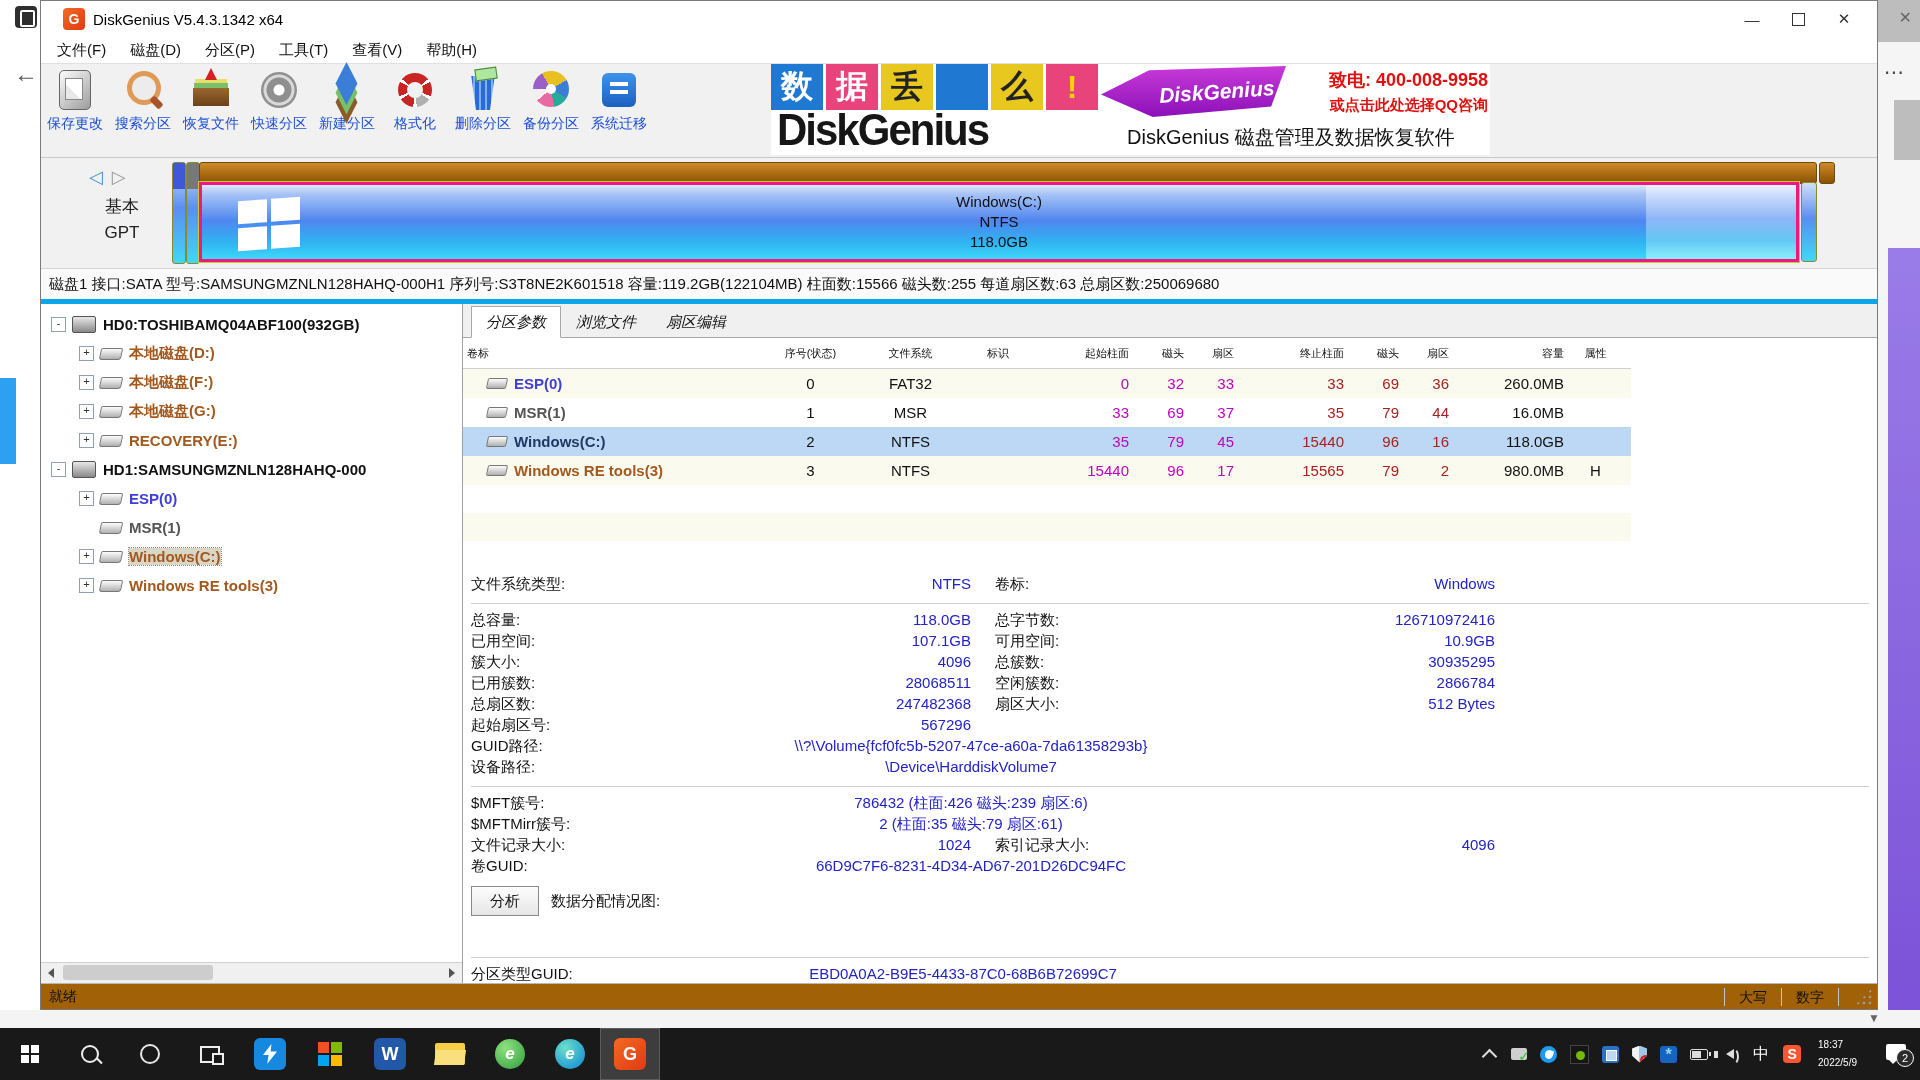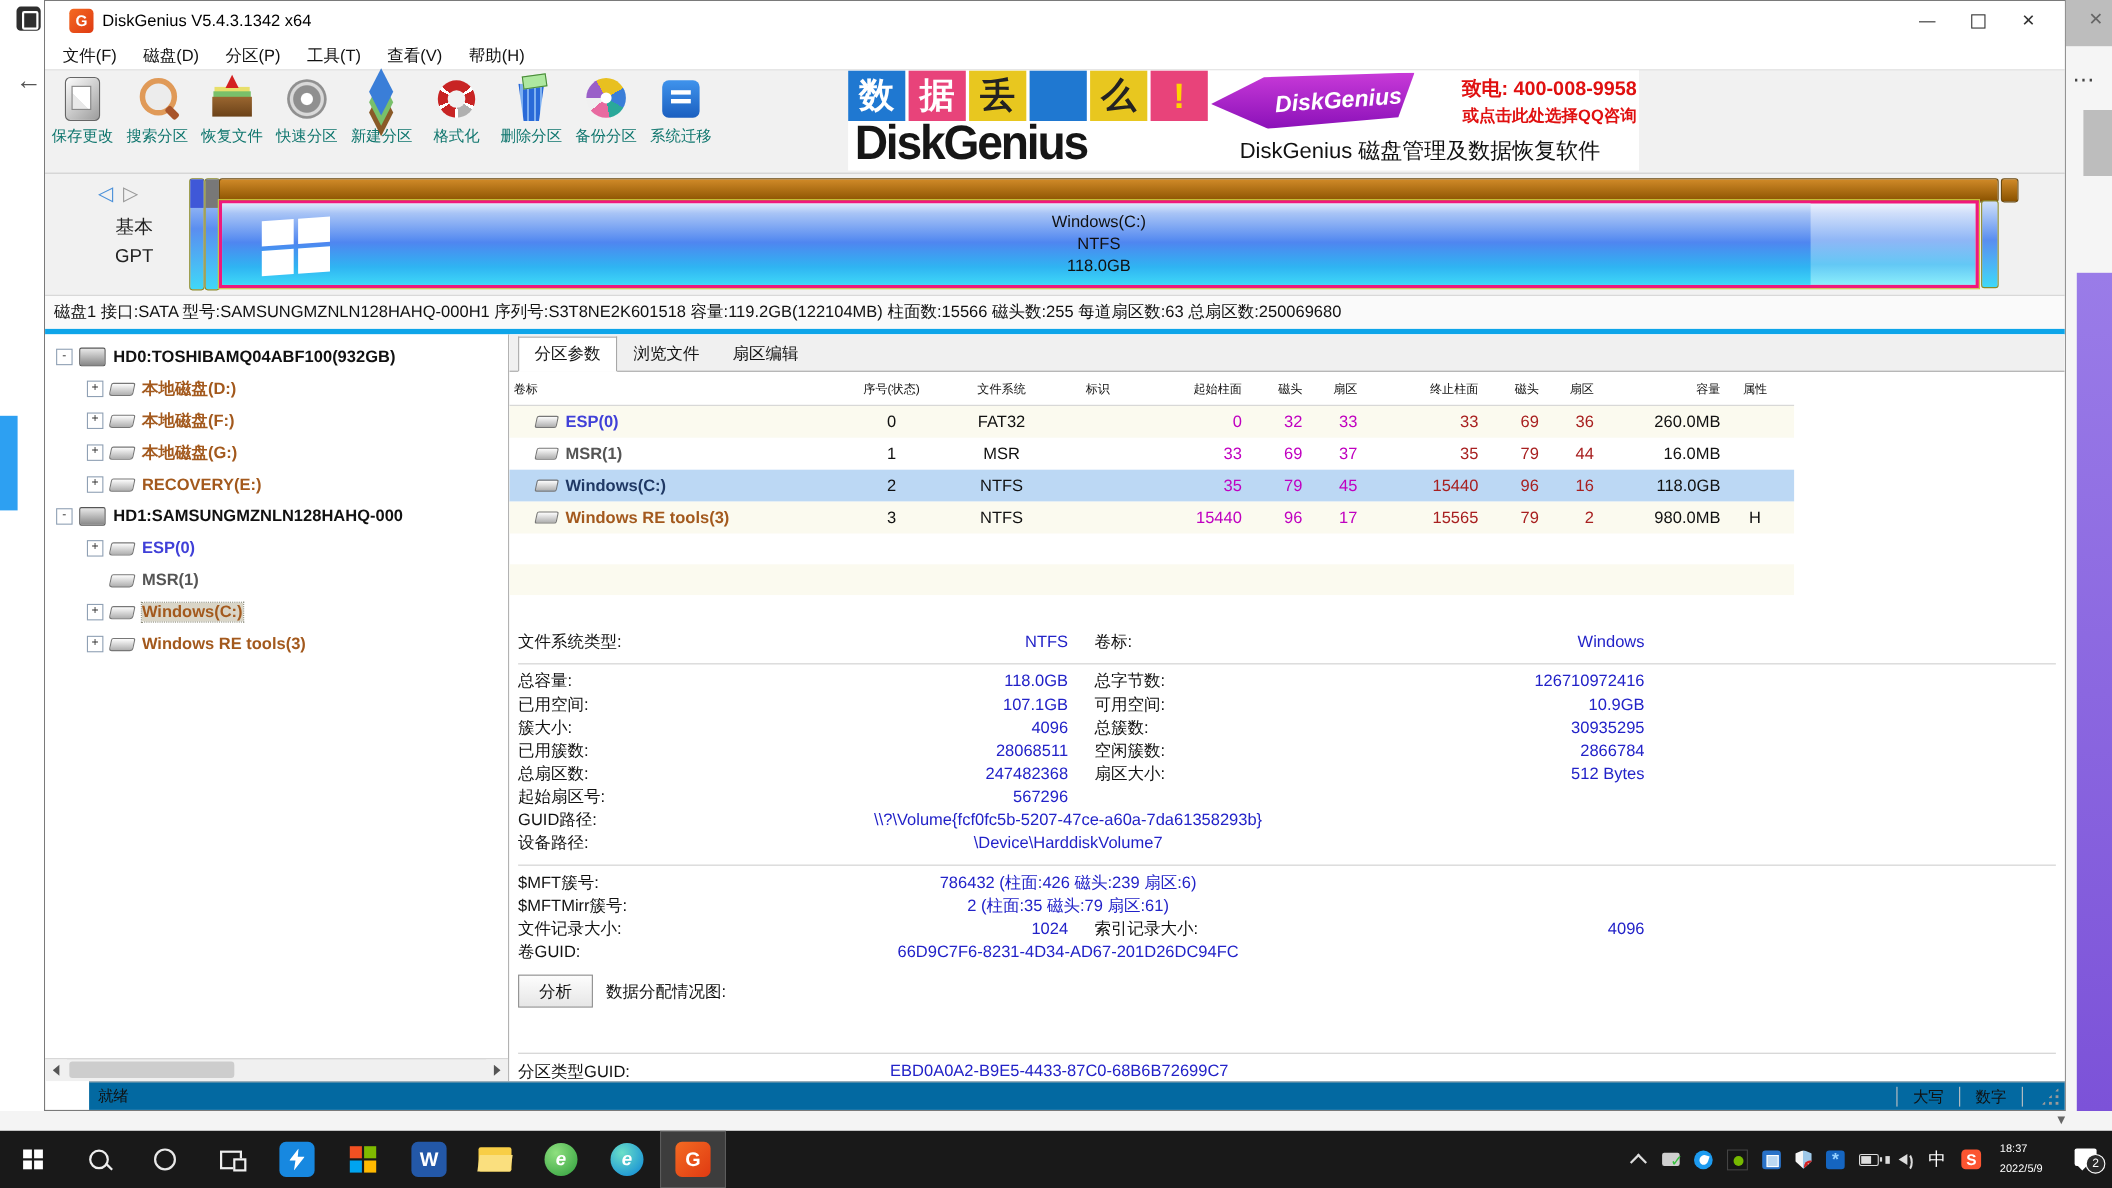--- a/index.html
+++ b/index.html
@@ -26,21 +26,21 @@
 .app-icon span{position:absolute;inset:0;display:flex;align-items:center;justify-content:center;color:#fff;font-weight:bold;font-size:14px;}
 .title-text{margin-left:8px;font-size:15px;color:#000;}
 .win-controls{margin-left:auto;display:flex;margin-right:10px;}
 .win-btn{width:46px;height:30px;display:flex;align-items:center;justify-content:center;font-size:15px;color:#333;}
 .glyph-max{width:11px;height:11px;border:1px solid #333;display:inline-block;}
 .menubar{height:26px;display:flex;align-items:center;padding-left:4px;background:#fff;flex:0 0 auto;}
 .menu-item{padding:0 12px;font-size:15px;color:#111;}
 
 .toolbar{height:93px;background:#f1f1f1;border-top:1px solid #e0e0e0;border-bottom:1px solid #c8c8c8;position:relative;flex:0 0 auto;display:flex;align-items:flex-start;}
 .tb-btn{width:68px;text-align:center;padding-top:2px;}
-.tb-label{display:block;font-size:14px;color:#0f766e;margin-top:3px;}
+.tb-label{display:block;font-size:14px;color:#1d4ed8;margin-top:3px;}
 .tb-ico{width:44px;height:44px;margin:2px auto 0;position:relative;}
 .tb-ico:before,.tb-ico:after{content:"";position:absolute;}
 [data-icon="save-changes"]:before{left:6px;top:2px;width:30px;height:38px;border-radius:5px;background:linear-gradient(135deg,#fdfdfd,#9c9c9c);border:1px solid #666;}
 [data-icon="save-changes"]:after{left:12px;top:10px;width:16px;height:20px;background:linear-gradient(45deg,#e8e8e8 40%,#fff 41%);border:1px solid #888;}
 [data-icon="search-partition"]:before{left:6px;top:3px;width:24px;height:24px;border-radius:50%;border:5px solid #e09a58;background:#ececec;}
 [data-icon="search-partition"]:after{left:29px;top:31px;width:13px;height:7px;background:#a8542a;transform:rotate(45deg);border-radius:2px;}
 [data-icon="recover-files"]:before{left:4px;top:20px;width:36px;height:18px;background:linear-gradient(180deg,#9a6630,#6b4218);box-shadow:0 -6px 0 -1px #79c06a,0 -11px 0 -2px #e8df6a;}
 [data-icon="recover-files"]:after{left:16px;top:0;border-left:6px solid transparent;border-right:6px solid transparent;border-bottom:12px solid #d42020;}
 [data-icon="quick-partition"]:before{left:4px;top:4px;width:36px;height:36px;border-radius:50%;background:radial-gradient(circle at 50% 50%,#fff 0 5px,#8f8f8f 6px 12px,#d9d9d9 13px 15px,#909090 16px 18px);}
 [data-icon="new-partition"]:before{left:10px;top:4px;width:23px;height:23px;transform:rotate(45deg) skew(18deg,18deg);background:#3a7ed8;box-shadow:5px 5px 0 #79c06a,10px 10px 0 #8a5a28;}
@@ -100,21 +100,21 @@
 .tree-hscroll{position:absolute;left:0;right:0;bottom:0;height:20px;background:#f0f0f0;border-top:1px solid #d0d0d0;}
 .hs-btn{position:absolute;top:0;width:20px;height:19px;background:#f0f0f0;display:flex;align-items:center;justify-content:center;}
 .hs-btn.left{left:0;}
 .hs-btn.right{right:0;}
 .tri-l{width:0;height:0;border-top:5px solid transparent;border-bottom:5px solid transparent;border-right:6px solid #555;}
 .tri-r{width:0;height:0;border-top:5px solid transparent;border-bottom:5px solid transparent;border-left:6px solid #555;}
 .hs-thumb{position:absolute;left:22px;top:2px;width:150px;height:15px;background:#cdcdcd;border-radius:3px;}
 
 .pane{flex:1;display:flex;flex-direction:column;position:relative;overflow:hidden;background:#fff;min-width:0;}
 .tabs{height:33px;background:#f0f0f0;display:flex;align-items:flex-end;padding-left:8px;border-bottom:1px solid #a8a8a8;flex:0 0 auto;}
-.tab{height:28px;line-height:28px;padding:0 14px;font-size:15px;color:#111;border:1px solid transparent;}
+.tab{height:28px;line-height:28px;padding:0 14px;font-size:15px;color:#111;border:1px solid transparent;font-style:italic;}
 .tab[data-state="active"]{background:#fff;border-color:#a8a8a8;border-bottom:1px solid #fff;margin-bottom:-1px;height:30px;line-height:30px;}
 .t-grid{display:grid;grid-template-columns:300px 95px 105px 70px 100px 55px 50px 110px 55px 50px 115px 55px;}
 .t-head{width:1168px;height:30px;border-bottom:1px solid #d0d0d0;align-items:center;font-size:11px;flex:0 0 auto;}
 .t-head span{padding:0 4px;white-space:nowrap;}
 .t-row{width:1168px;height:29px;align-items:center;font-size:15px;flex:0 0 auto;}
 .t-row span{padding:0 4px;white-space:nowrap;overflow:hidden;}
 .al{text-align:left;} .ac{text-align:center;} .ar{text-align:right;}
 .c-name{display:flex;align-items:center;gap:7px;padding-left:24px !important;}
 .part-ico{width:18px;height:9px;border-radius:2px;background:linear-gradient(180deg,#fdfdfd,#b0b0b0);border:1px solid #777;transform:skewX(-12deg);flex:0 0 auto;}
 .c-name b{font-weight:bold;}
@@ -128,21 +128,21 @@
 .lab{color:#111;white-space:nowrap;}
 .v{color:#2222c8;white-space:nowrap;}
 .d-row[data-kind="pair"] .v1,.d-row[data-kind="pair"] .v2{text-align:right;}
 .d-row[data-kind="wide"] .v1{text-align:center;}
 .analyze-row{display:flex;align-items:center;margin:10px 0 0 8px;flex:0 0 auto;}
 .analyze-btn{width:66px;height:28px;background:linear-gradient(180deg,#fdfdfd,#e6e6e6);border:1px solid #8a8a8a;font-size:15px;display:flex;align-items:center;justify-content:center;}
 .alloc-label{margin-left:12px;font-size:15px;}
 .clipped{position:absolute;left:8px;right:8px;bottom:-10px;border-top:1px solid #cfcfcf;padding-top:7px;display:grid;grid-template-columns:192px 600px 1fr;font-size:15px;height:28px;}
 .clipped .v1{text-align:center;}
 
-.statusbar{height:25px;background:#0369a1;border-top:1px solid #b8b8b8;display:flex;align-items:center;font-size:14px;flex:0 0 auto;position:relative;margin-left:40px;}
+.statusbar{height:25px;background:#a16207;border-top:1px solid #b8b8b8;display:flex;align-items:center;font-size:14px;flex:0 0 auto;position:relative;}
 .status-ready{padding-left:8px;}
 .status-right{position:absolute;right:4px;top:0;height:100%;display:flex;align-items:center;padding-left:28px;}
 .status-cell{width:56px;text-align:center;border-left:1px solid #c4c4c4;height:18px;line-height:18px;}
 .grip{width:18px;height:18px;margin-left:6px;background-image:radial-gradient(#9a9a9a 1.5px,transparent 1.6px);background-size:6px 6px;clip-path:polygon(100% 0,100% 100%,0 100%);}
 
 .taskbar{position:absolute;left:0;top:1028px;width:1920px;height:52px;background:#191919;display:flex;align-items:center;}
 .tb-slot{width:60px;height:52px;display:flex;align-items:center;justify-content:center;position:relative;}
 .tb-slot[data-state="active"]{background:#3d3d3d;box-shadow:inset 0 0 0 1px #5c5c5c;}
 .start-ico{display:grid;grid-template-columns:8px 8px;grid-template-rows:8px 8px;gap:2px;}
 .start-ico i{background:#fff;}

